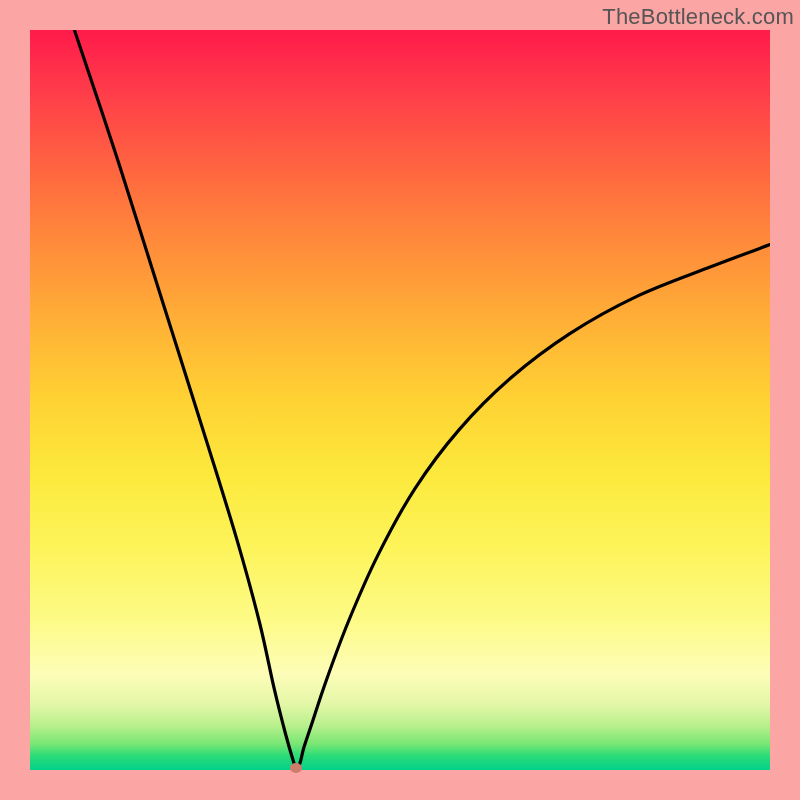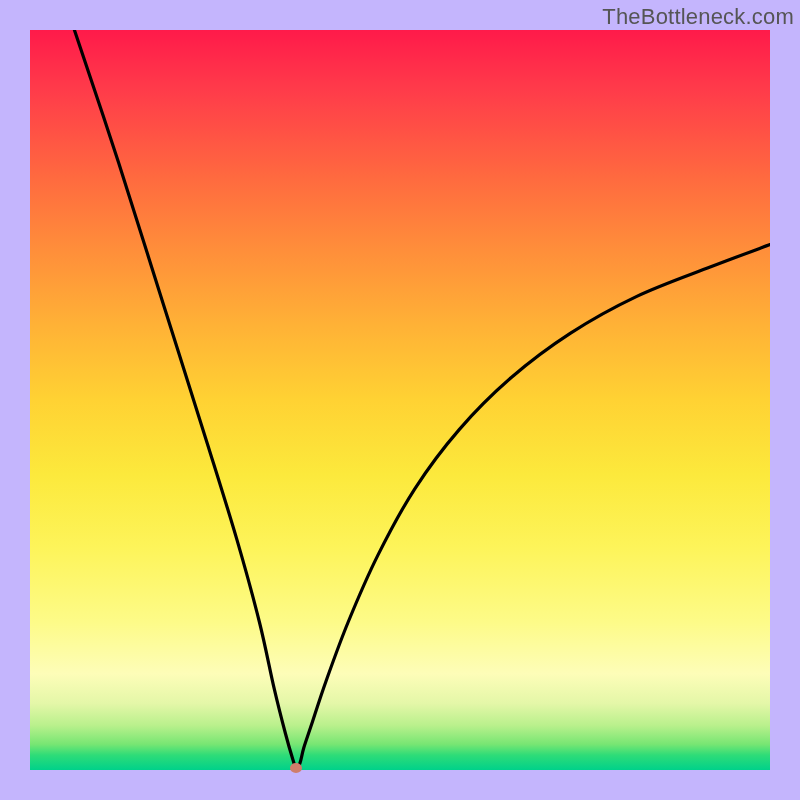--- a/index.html
+++ b/index.html
@@ -7,21 +7,21 @@
     padding: 0;
     width: 800px;
     height: 800px;
     overflow: hidden;
     font-family: Arial, Helvetica, sans-serif;
   }
   .chart-container {
     position: relative;
     width: 800px;
     height: 800px;
-    background: #c4b5fd;
+    background: #fca5a5;
   }
   .plot-area {
     position: absolute;
     left: 30px;
     top: 30px;
     width: 740px;
     height: 740px;
     background: linear-gradient(to bottom,
       #ff1a4a 0%,
       #ff3b4a 8%,

